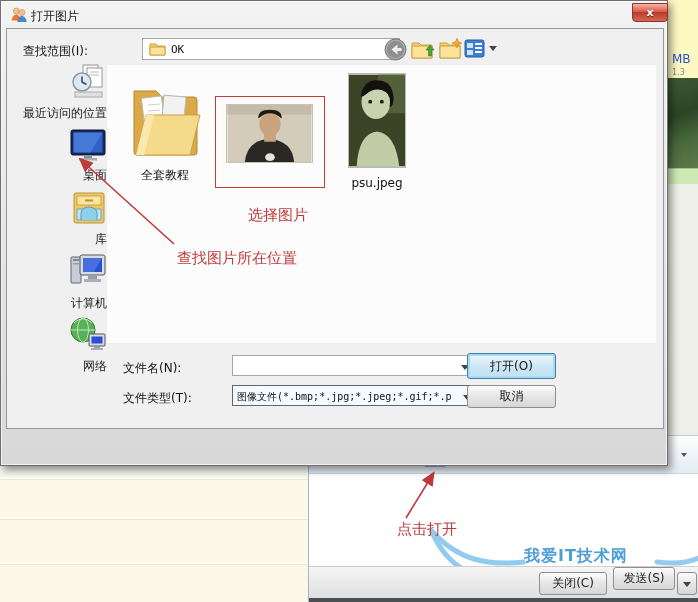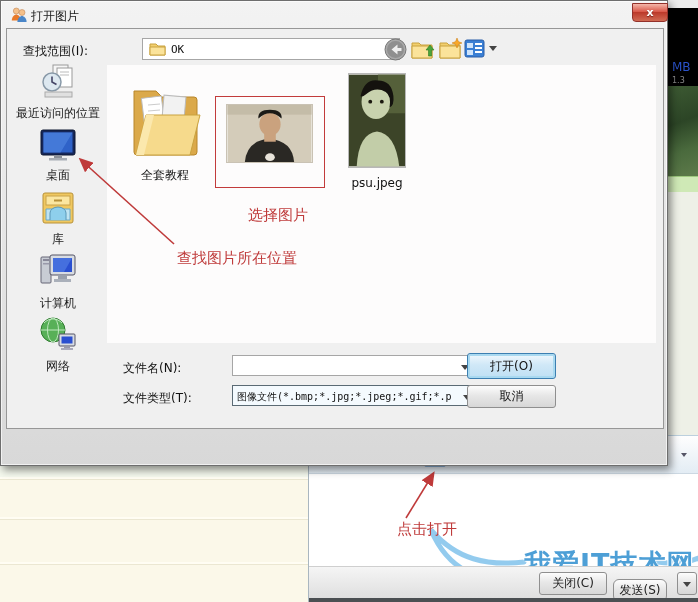--- a/index.html
+++ b/index.html
@@ -1,20 +1,20 @@
 <!DOCTYPE html>
 <html><head>
 <meta charset="utf-8">
 <style>
   * { margin:0; padding:0; box-sizing:border-box; }
   body { font-family:"DejaVu Sans","Liberation Sans",sans-serif; }
   .screen { position:relative; width:698px; height:602px; overflow:hidden; background:#ececec; }
 
   
-  .bg-right { position:absolute; left:668px; top:8px; width:30px; height:435px; background:#000000;text-decoration:underline; }
+  .bg-right { position:absolute; left:668px; top:0; width:30px; height:435px; background:#fef9c3;text-decoration:underline; }
   .bg-mb { position:absolute; left:4px; top:52px; font-size:12px; color:#2a52c8; }
   .bg-small { position:absolute; left:4px; top:68px; font-size:8px; color:#8a8a8a; }
   .bg-tree { position:absolute; left:0; top:78px; width:30px; height:90px;
              background:linear-gradient(160deg,#3d5a33 0%,#2c4526 40%,#4a6a3d 70%,#5d7a4a 100%); }
   .bg-greenbar { position:absolute; left:0; top:168px; width:30px; height:16px; background:#cfe9b6; border-top:1px solid #9ec87e; }
   .bg-lower { position:absolute; left:0; top:184px; width:30px; height:251px; background:#eef0e7; }
 
   
   .bg-left { position:absolute; left:0; top:433px; width:310px; height:169px; background:#fbf8e9; }
   .bg-left-top { position:absolute; left:0; top:2px; width:100%; height:17px;
@@ -32,27 +32,27 @@
   .tb-A { font-family:"Liberation Serif","DejaVu Serif",serif; font-weight:bold; font-size:18px; color:#2a5fb0; }
   .tb-selected { border:1px solid #8db2d8; background:#ddeefb; border-radius:2px; }
   .tb-history { position:absolute; left:306px; top:12px; font-size:12px; color:#9aa0a6; text-shadow:1px 1px 0 #fff; cursor:pointer; }
   .chat-body { position:absolute; left:0; top:38px; width:100%; height:92px; background:#fff; }
   .chat-btnbar { position:absolute; left:0; top:130px; width:100%; height:32px;
                  background:linear-gradient(#f5f5f5,#dfdfdf); border-top:1px solid #cfcfcf; }
   .chat-strip { position:absolute; left:0; top:162px; width:100%; height:5px; background:#4b4f52; }
   .btn { position:absolute; height:23px; background:linear-gradient(#fdfdfd,#e7e7e7 45%,#d7d7d7); border:1px solid #8f8f8f;
          border-radius:3px; font-size:12px; color:#222; text-align:center; line-height:21px; cursor:pointer; }
   .btn-close-chat { left:230px; top:5px; width:68px; }
-  .btn-send { left:304px; top:12px; width:54px;border-radius:6px; }
+  .btn-send { left:304px; top:0; width:62px; }
   .btn-send-caret { left:368px; top:5px; width:20px; }
   .btn-send-caret i { display:inline-block; width:0; height:0; border:4px solid transparent; border-top:5px solid #444; margin-top:9px; }
 
   
   .wm-wings { position:absolute; left:10px; top:80px; pointer-events:none; }
-  .wm-text { position:absolute; left:215px; top:110px; font-size:27px; font-weight:bold; color:#4d9fd6;
+  .wm-text { position:absolute; left:215px; top:110px; font-size:16px; font-weight:bold; color:#4d9fd6;
              letter-spacing:1px; text-shadow:0 0 2px #fff,1px 1px 0 #fff,-1px -1px 0 #fff; pointer-events:none; }
   .wm-url { position:absolute; left:248px; top:138px; font-size:14px; color:#a5d2ee; font-weight:bold; pointer-events:none; }
 
   
   .ann { position:absolute; color:#bf3a3a; font-size:15px; }
   .ann-click-open { left:88px; top:84px; }
 
   
   .dialog { position:absolute; left:0; top:0; width:668px; height:466px;
             background:linear-gradient(#f3f3f3,#d8d8d8); border:1px solid #6e6e6e;
@@ -67,21 +67,21 @@
 
   .lookin-label, .fname-label, .ftype-label { position:absolute; font-size:12px; color:#111; }
   .lookin-label { left:22px; top:42px; }
   .combo { position:absolute; background:#fff; border:1px solid #a6a6a6;margin-left:28px; }
   .combo-lookin { left:113px; top:37px; width:258px; height:22px; }
   .combo-lookin .txt { position:absolute; left:28px; top:4px; font-size:11px; font-family:"DejaVu Sans Mono","Liberation Mono",monospace; color:#111; }
   .combo-caret { position:absolute; right:6px; top:9px; width:0; height:0; border:4px solid transparent; border-top:5px solid #444; }
   .nav-ico { position:absolute; cursor:pointer; }
 
   .sidebar { position:absolute; left:8px; top:62px; width:98px; height:300px; }
-  .sb-item { position:absolute; width:98px; text-align:center; cursor:pointer; }
+  .sb-item { position:absolute; width:98px; text-align:right; cursor:pointer; }
   .sb-label { font-size:12px; color:#1a1a1a; display:block; margin-top:2px; }
 
   .filearea { position:absolute; left:106px; top:64px; width:549px; height:278px; background:#fdfcfc; }
   .file-label { position:absolute; font-size:12px; color:#111; text-align:center; }
   .sel-box { position:absolute; left:214px; top:95px; width:110px; height:92px; border:1px solid #c23b3b; cursor:pointer; }
   .thumb-gif { position:absolute; left:225px; top:103px; width:87px; height:59px; border:1px solid #c9c2b4; }
   .thumb-psu { position:absolute; left:347px; top:72px; width:58px; height:95px; border:1px solid #b8b8b8; cursor:pointer; }
 
   .combo-fname { left:203px; top:354px; width:244px; height:21px; }
   .combo-ftype { left:203px; top:384px; width:246px; height:21px; border:1px solid #5a6a74; background:#f4fafe; }

